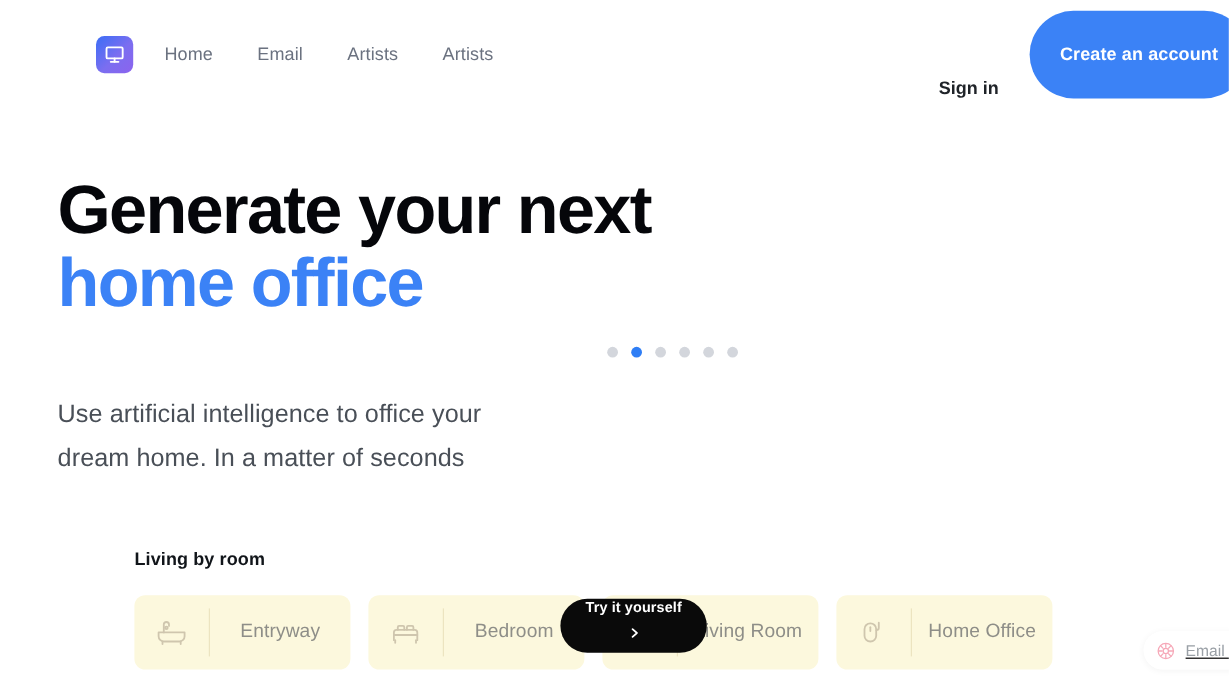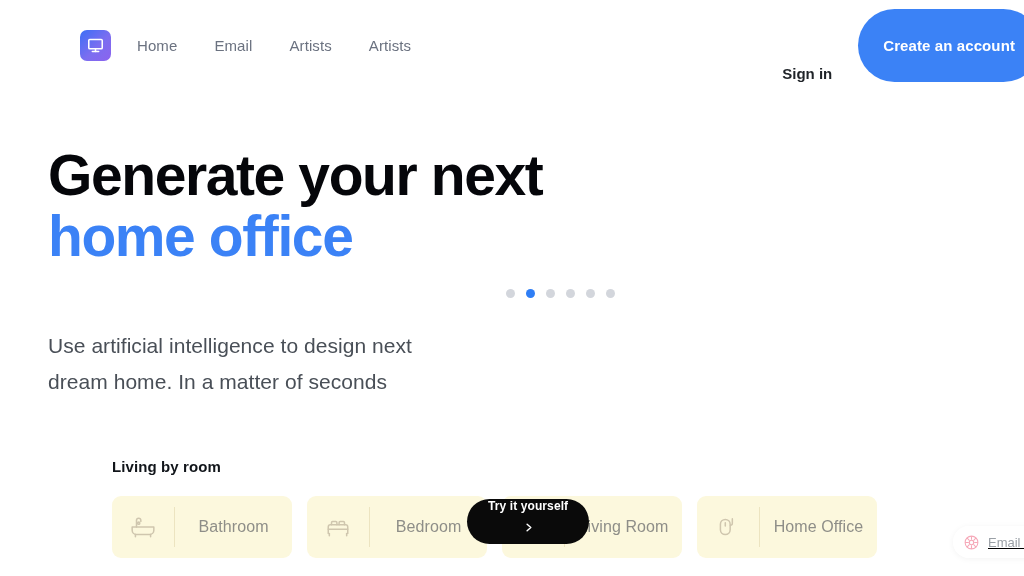--- a/index.html
+++ b/index.html
@@ -271,41 +271,41 @@
     <div class="dots">
       <span class="dot"></span>
       <span class="dot active"></span>
       <span class="dot"></span>
       <span class="dot"></span>
       <span class="dot"></span>
       <span class="dot"></span>
     </div>
 
     <p class="hero-sub">
-      <span>Use artificial intelligence to design next</span><br>
+      <span>Use artificial intelligence to office your</span><br>
       <span>dream home. In a matter of seconds</span>
     </p>
   </div>
 
   <div class="browse-label">Living by room</div>
 
   <div class="room-strip">
 
     <div class="room-card">
       <span class="room-icon">
         <svg width="26" height="26" viewBox="0 0 24 24" fill="none" stroke="#cfc6ae" stroke-width="1.4" stroke-linecap="round" stroke-linejoin="round">
           <path d="M2 12h20v3a4 4 0 0 1-4 4H6a4 4 0 0 1-4-4z"></path>
           <path d="M6 12V6a2 2 0 0 1 2-2h0a2 2 0 0 1 2 2v1"></path>
           <circle cx="8" cy="8.5" r="1"></circle>
           <line x1="5" y1="19" x2="5" y2="21"></line>
           <line x1="19" y1="19" x2="19" y2="21"></line>
         </svg>
       </span>
       <span class="room-divider"></span>
-      <span class="room-name">Bathroom</span>
+      <span class="room-name">Entryway</span>
     </div>
 
     <div class="room-card">
       <span class="room-icon">
         <svg width="26" height="26" viewBox="0 0 24 24" fill="none" stroke="#cfc6ae" stroke-width="1.4" stroke-linecap="round" stroke-linejoin="round">
           <path d="M3 18v-6a2 2 0 0 1 2-2h14a2 2 0 0 1 2 2v6"></path>
           <path d="M3 14h18"></path>
           <path d="M6 10V8a1 1 0 0 1 1-1h3a1 1 0 0 1 1 1v2"></path>
           <path d="M13 10V8a1 1 0 0 1 1-1h3a1 1 0 0 1 1 1v2"></path>
           <line x1="4" y1="18" x2="4" y2="20"></line>

